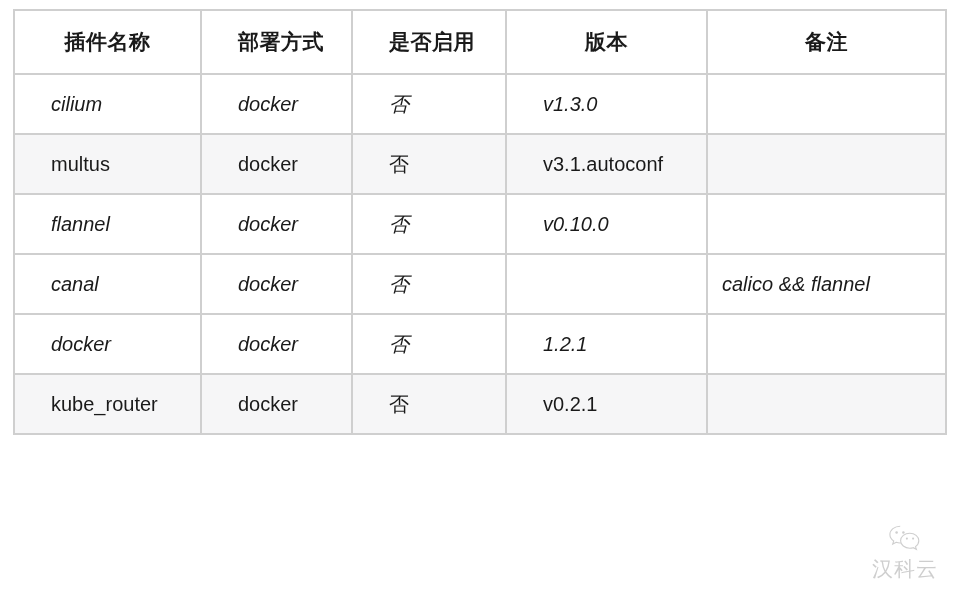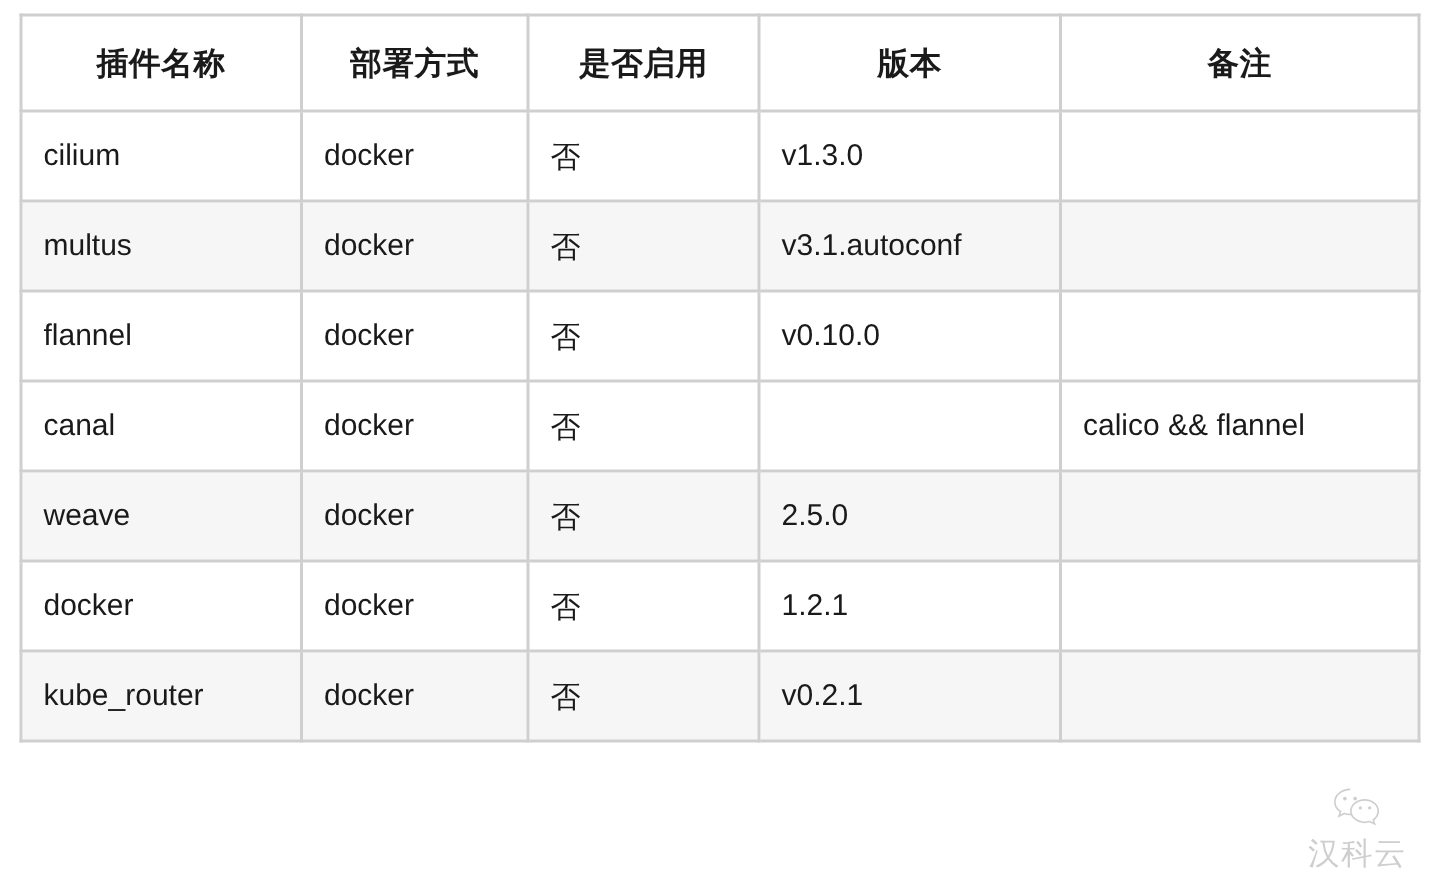--- a/index.html
+++ b/index.html
@@ -39,37 +39,38 @@
   table.plugin-table col.c1 { width: 151px; }
   table.plugin-table col.c2 { width: 154px; }
   table.plugin-table col.c3 { width: 201px; }
   table.plugin-table col.c4 { width: 239px; }
 
   table.plugin-table th,
   table.plugin-table td {
     border: 2px solid #cfcfcf;
     height: 60px;
     box-sizing: border-box;
-    padding: 0 14px;
+    padding: 0 36px;
     font-size: 20px;
     color: #1a1a1a;
     vertical-align: middle;
     white-space: nowrap;
     overflow: hidden;
   }
   table.plugin-table thead th {
     font-weight: bold;
     text-align: center;
     background: #ffffff;
     height: 64px;
     font-size: 21px;
     letter-spacing: 0.5px;
   }
   table.plugin-table tbody tr.row-odd td {
     background: #ffffff;
+    font-style: italic;
   }
   table.plugin-table tbody tr.row-even td {
     background: #f6f6f7;
     margin-left: 32px;
   }
   table.plugin-table td.col-name,
   table.plugin-table td.col-deploy,
   table.plugin-table td.col-enabled,
   table.plugin-table td.col-version {
     text-align: left;
@@ -148,27 +149,20 @@
           <td class="col-version">v0.10.0</td>
           <td class="col-note"></td>
         </tr>
         <tr class="row-odd">
           <td class="col-name">canal</td>
           <td class="col-deploy">docker</td>
           <td class="col-enabled">否</td>
           <td class="col-version"></td>
           <td class="col-note">calico &amp;&amp; flannel</td>
         </tr>
-        <tr class="row-even">
-          <td class="col-name">weave</td>
-          <td class="col-deploy">docker</td>
-          <td class="col-enabled">否</td>
-          <td class="col-version">2.5.0</td>
-          <td class="col-note"></td>
-        </tr>
         <tr class="row-odd">
           <td class="col-name">docker</td>
           <td class="col-deploy">docker</td>
           <td class="col-enabled">否</td>
           <td class="col-version">1.2.1</td>
           <td class="col-note"></td>
         </tr>
         <tr class="row-even">
           <td class="col-name">kube_router</td>
           <td class="col-deploy">docker</td>

